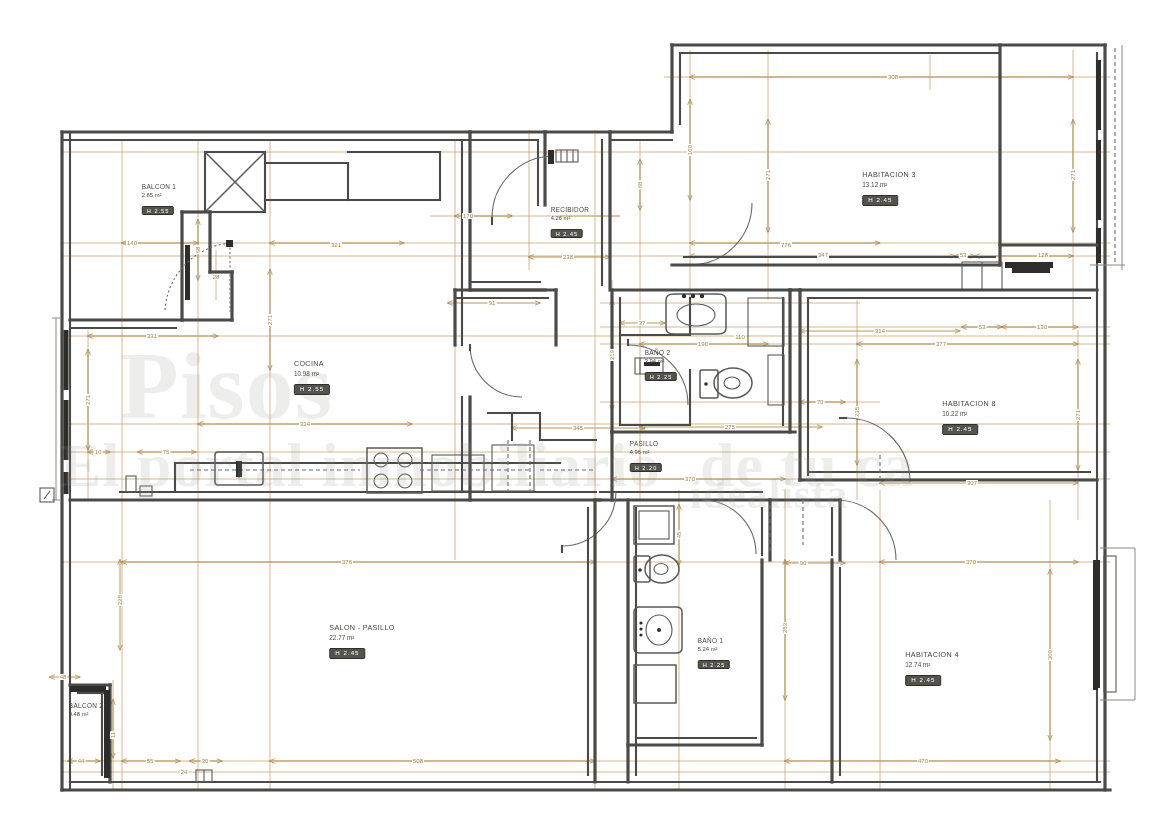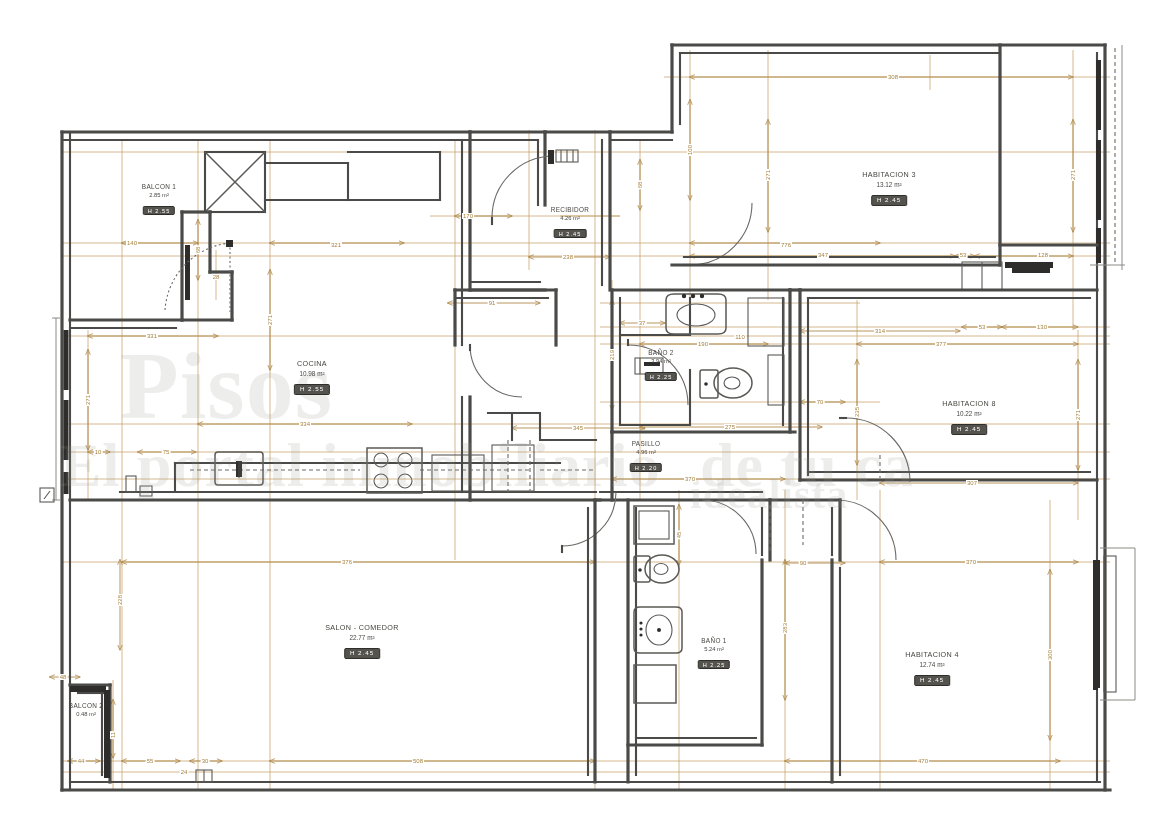--- a/index.html
+++ b/index.html
@@ -7,21 +7,20 @@
   body{
     font-family:"Liberation Sans", sans-serif;
     width:1149px;height:821px;overflow:hidden;position:relative;
   }
   #plan-root{position:relative;width:1149px;height:821px;background:#ffffff;}
   svg#plan-svg{position:absolute;left:0;top:0;width:1149px;height:821px;display:block;}
 
   
   .room-label{
     position:absolute;
-    text-align:center;
     color:#3a3a38;
     line-height:1.15;
     pointer-events:auto;
     white-space:nowrap;
     transform:translate(-50%,0);
   }
   .room-label .rl-name{
     font-size:7.2px;
     letter-spacing:0.35px;
     color:#45443f;
@@ -485,21 +484,21 @@
     </div>
 
   <div id="room-labels">
       <div class="room-label small" style="left: 159px; top: 183px;"><span class="rl-name">BALCON 1</span><span class="rl-area">2.85 m²</span><span class="rl-code">H 2.55</span></div>
       <div class="room-label" style="left: 312px; top: 348px; margin-top: 12px;"><span class="rl-name">COCINA</span><span class="rl-area">10.98 m²</span><span class="rl-code">H 2.55</span></div>
       <div class="room-label small" style="left: 570px; top: 206px;"><span class="rl-name">RECIBIDOR</span><span class="rl-area">4.26 m²</span><span class="rl-code">H 2.45</span></div>
       <div class="room-label" style="left: 889px; top: 171px;"><span class="rl-name">HABITACION 3</span><span class="rl-area">13.12 m²</span><span class="rl-code">H 2.45</span></div>
       <div class="room-label small" style="left: 661px; top: 349px;"><span class="rl-name">BAÑO 2</span><span class="rl-area">3.94 m²</span><span class="rl-code">H 2.25</span></div>
       <div class="room-label" style="left: 969px; top: 400px;"><span class="rl-name">HABITACION 8</span><span class="rl-area">10.22 m²</span><span class="rl-code">H 2.45</span></div>
       <div class="room-label small" style="left: 646px; top: 440px;"><span class="rl-name">PASILLO</span><span class="rl-area">4.96 m²</span><span class="rl-code">H 2.20</span></div>
-      <div class="room-label" style="left: 362px; top: 624px;"><span class="rl-name">SALON - COMEDOR</span><span class="rl-area">22.77 m²</span><span class="rl-code">H 2.45</span></div>
+      <div class="room-label" style="left: 362px; top: 624px;"><span class="rl-name">SALON - PASILLO</span><span class="rl-area">22.77 m²</span><span class="rl-code">H 2.45</span></div>
       <div class="room-label small" style="left: 714px; top: 637px;"><span class="rl-name">BAÑO 1</span><span class="rl-area">5.24 m²</span><span class="rl-code">H 2.25</span></div>
       <div class="room-label" style="left: 932px; top: 651px;"><span class="rl-name">HABITACION 4</span><span class="rl-area">12.74 m²</span><span class="rl-code">H 2.45</span></div>
       <div class="room-label small" style="left: 86px; top: 702px;">
         <span class="rl-name">BALCON 2</span>
         <span class="rl-area">0.48 m²</span>
       </div>
     </div>
 
   <div id="dim-labels">
       <div style="position: absolute; left: 893px; top: 77px; font-size: 6px; color: rgb(168, 131, 63); white-space: nowrap; font-family: &quot;Liberation Sans&quot;, sans-serif; transform: translate(-50%, -50%); background: rgb(255, 255, 255); padding: 0px 1px;">308</div>

